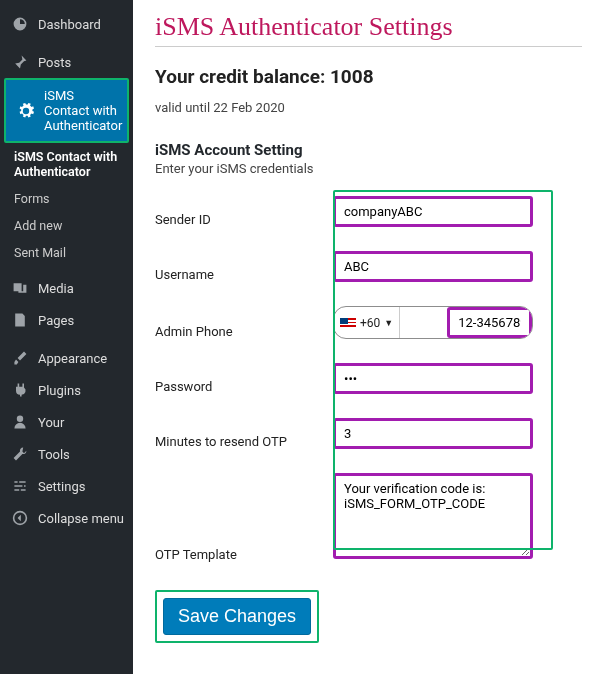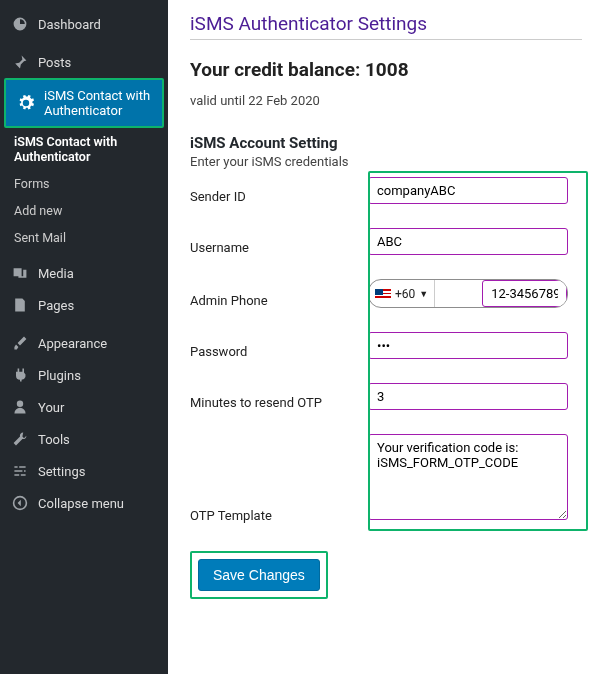--- a/index.html
+++ b/index.html
@@ -10,21 +10,21 @@
     color: #222;
     background: #fff;
     width: 600px;
     height: 674px;
     overflow: hidden;
   }
   .app { display: flex; height: 100%; }
 
   
   .sidebar {
-    width: 168px;
+    width: 133px;
     background: #23282d;
     color: #eee;
     flex-shrink: 0;
     padding-top: 8px;
     font-size: 13px;
   }
   .side-item {
     display: flex;
     align-items: center;
     padding: 8px 8px 8px 10px;
@@ -59,24 +59,25 @@
   }
 
   
   .main {
     flex: 1;
     padding: 12px 18px 20px 22px;
     overflow: auto;
     background: #fff;
   }
   h1.page-title {
-    font-size: 19px;
+    font-size: 26px;
     font-weight: 400;
-    color: #4c1d95;
+    color: #be185d;
     margin-bottom: 4px;
+    font-family: Liberation Serif, serif;
   }
   hr.rule {
     border: none;
     border-top: 1px solid #ccc;
     margin: 4px 0 18px 0;
   }
   .balance-line {
     font-size: 19px;
     font-weight: 700;
     margin-bottom: 12px;
@@ -88,21 +89,21 @@
   }
   h2.section-title {
     font-size: 15px;
     font-weight: 700;
     color: #23282d;
     margin-bottom: 2px;
   }
   .section-desc {
     font-size: 13px;
     color: #444;
-    margin-bottom: 8px;
+    margin-bottom: 20px;
   }
 
   .form-wrap { position: relative; }
   .form-highlight {
     position: absolute;
     border: 2px solid #0eb36b;
     border-radius: 2px;
     pointer-events: none;
     left: 178px;
     top: -6px;
@@ -118,21 +119,21 @@
   .form-label {
     width: 178px;
     font-size: 13px;
     color: #222;
     padding-top: 6px;
     flex-shrink: 0;
   }
   .form-field { flex: 1; max-width: 200px; }
   input[type=text], input[type=password], textarea {
     width: 100%;
-    border: 1px solid #a21caf;
+    border: 3px solid #a21caf;
     border-radius: 3px;
     padding: 5px 8px;
     font-size: 13px;
     font-family: inherit;
     background: #fff;
   }
   textarea { resize: both; height: 86px; }
 
   .phone-field {
     display: flex;
@@ -184,21 +185,21 @@
     border-radius: 2px;
     padding: 6px;
     margin-top: 4px;
   }
   .save-btn {
     background: #007cba;
     color: #fff;
     border: 1px solid #006a9e;
     border-radius: 3px;
     padding: 7px 14px;
-    font-size: 14px;
+    font-size: 18px;
     cursor: pointer;
   }
 
   .chev { font-size: 9px; }
 </style>
 </head>
 <body>
 
 <div class="app">
 

